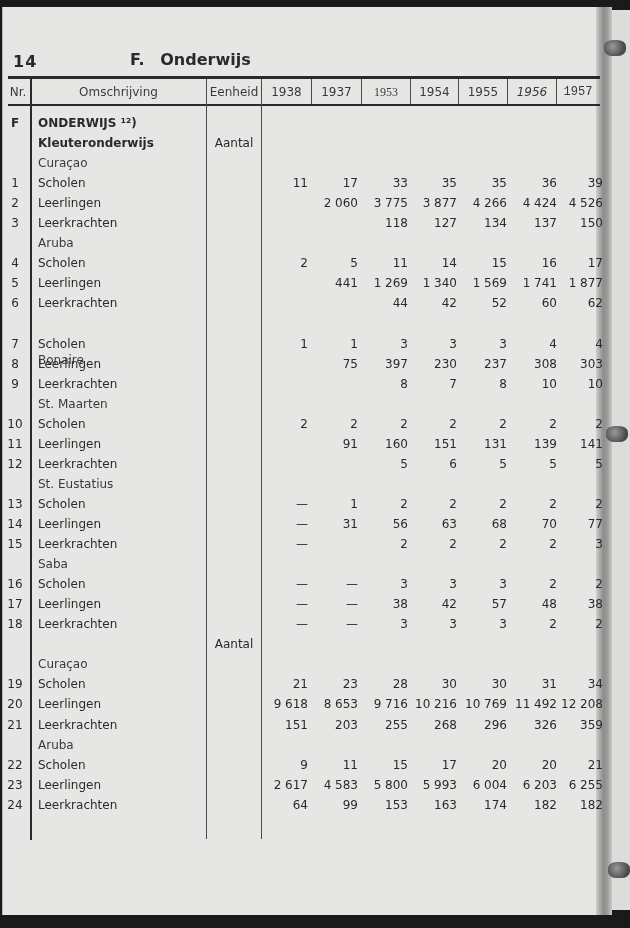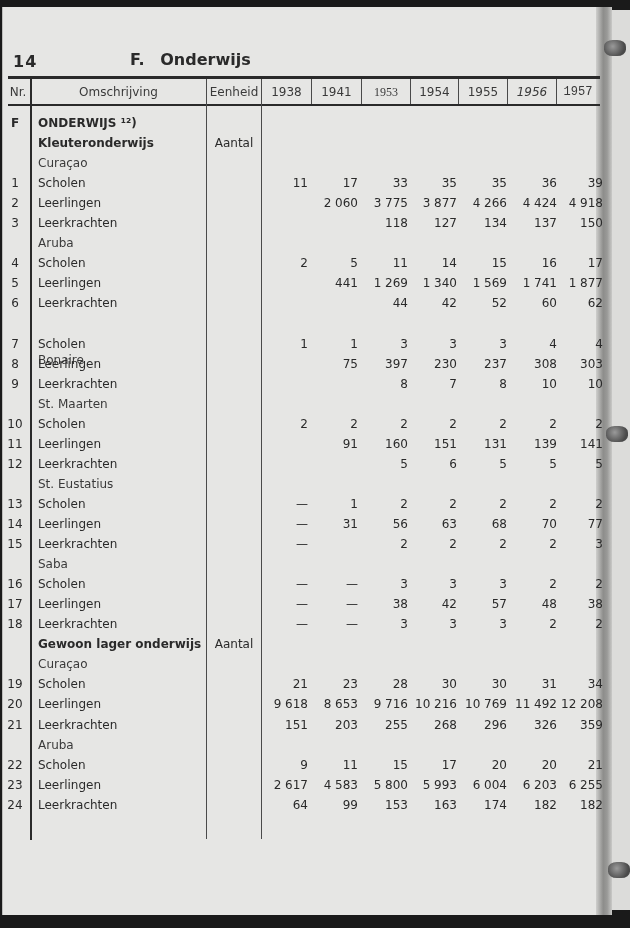--- a/index.html
+++ b/index.html
@@ -78,21 +78,21 @@
 <div class="vline" style="left:361px; top:79px; height:25px;"></div>
 <div class="vline" style="left:410px; top:79px; height:25px;"></div>
 <div class="vline" style="left:458px; top:79px; height:25px;"></div>
 <div class="vline" style="left:507px; top:79px; height:25px;"></div>
 <div class="vline" style="left:556px; top:79px; height:25px;"></div>
 
 <div class="hdr" style="left:6px; width:24px;">Nr.</div>
 <div class="hdr" style="left:31px; width:175px;">Omschrijving</div>
 <div class="hdr" style="left:207px; width:54px;">Eenheid</div>
 <div class="hdr" style="left:262px; width:49px;">1938</div>
-<div class="hdr" style="left:312px; width:49px;">1941</div>
+<div class="hdr" style="left:312px; width:49px;">1937</div>
 <div class="hdr" style="left:362px; width:48px;font-family:Liberation Serif, serif;">1953</div>
 <div class="hdr" style="left:411px; width:47px;">1954</div>
 <div class="hdr" style="left:459px; width:48px;">1955</div>
 <div class="hdr" style="left:508px; width:48px;font-style:italic;">1956</div>
 <div class="hdr" style="left:557px; width:42px;font-family:Liberation Mono, monospace;">1957</div>
 
 <div id="table-body">
     <div class="row" style="top: 113px;">
       <span class="nr" style="font-weight: bold;">F</span>
       <span class="desc bold">ONDERWIJS ¹²)</span>
@@ -144,21 +144,21 @@
     <div class="row" style="top: 193.2px;">
       <span class="nr">2</span>
       <span class="desc">Leerlingen</span>
       <span class="unit"></span>
       <span class="val c0"></span>
       <span class="val c1">2 060</span>
       <span class="val c2">3 775</span>
       <span class="val c3">3 877</span>
       <span class="val c4">4 266</span>
       <span class="val c5">4 424</span>
-      <span class="val c6">4 918</span>
+      <span class="val c6">4 526</span>
     </div>
     <div class="row" style="top: 213.25px;">
       <span class="nr">3</span>
       <span class="desc">Leerkrachten</span>
       <span class="unit"></span>
       <span class="val c0"></span>
       <span class="val c1"></span>
       <span class="val c2">118</span>
       <span class="val c3">127</span>
       <span class="val c4">134</span>
@@ -400,21 +400,20 @@
       <span class="val c0">—</span>
       <span class="val c1">—</span>
       <span class="val c2">3</span>
       <span class="val c3">3</span>
       <span class="val c4">3</span>
       <span class="val c5">2</span>
       <span class="val c6">2</span>
     </div>
     <div class="row" style="top: 634.3px;">
       <span class="nr"></span>
-      <span class="desc bold">Gewoon lager onderwijs</span>
       <span class="unit">Aantal</span>
       <span class="val c0"></span>
       <span class="val c1"></span>
       <span class="val c2"></span>
       <span class="val c3"></span>
       <span class="val c4"></span>
       <span class="val c5"></span>
       <span class="val c6"></span>
     </div>
     <div class="row" style="top: 654.35px;">

